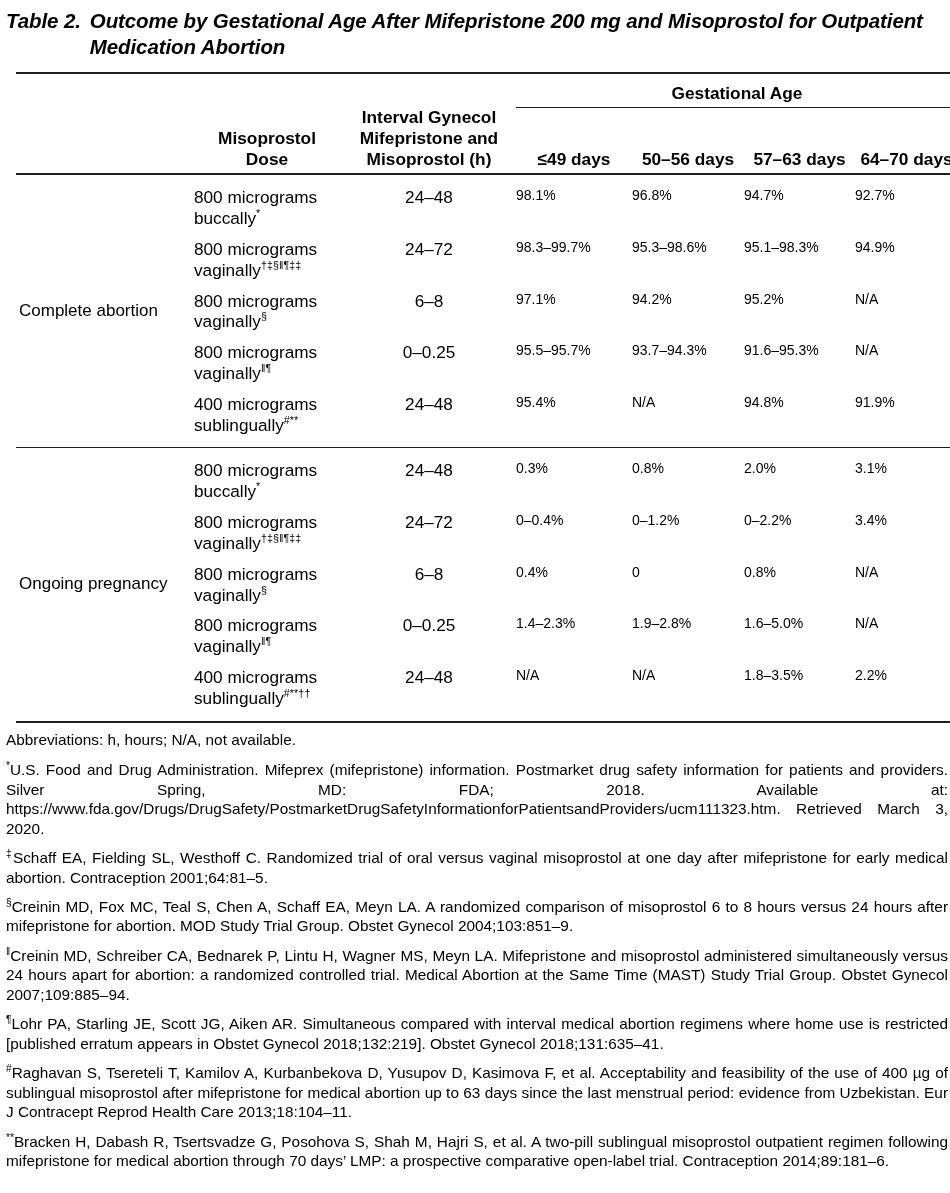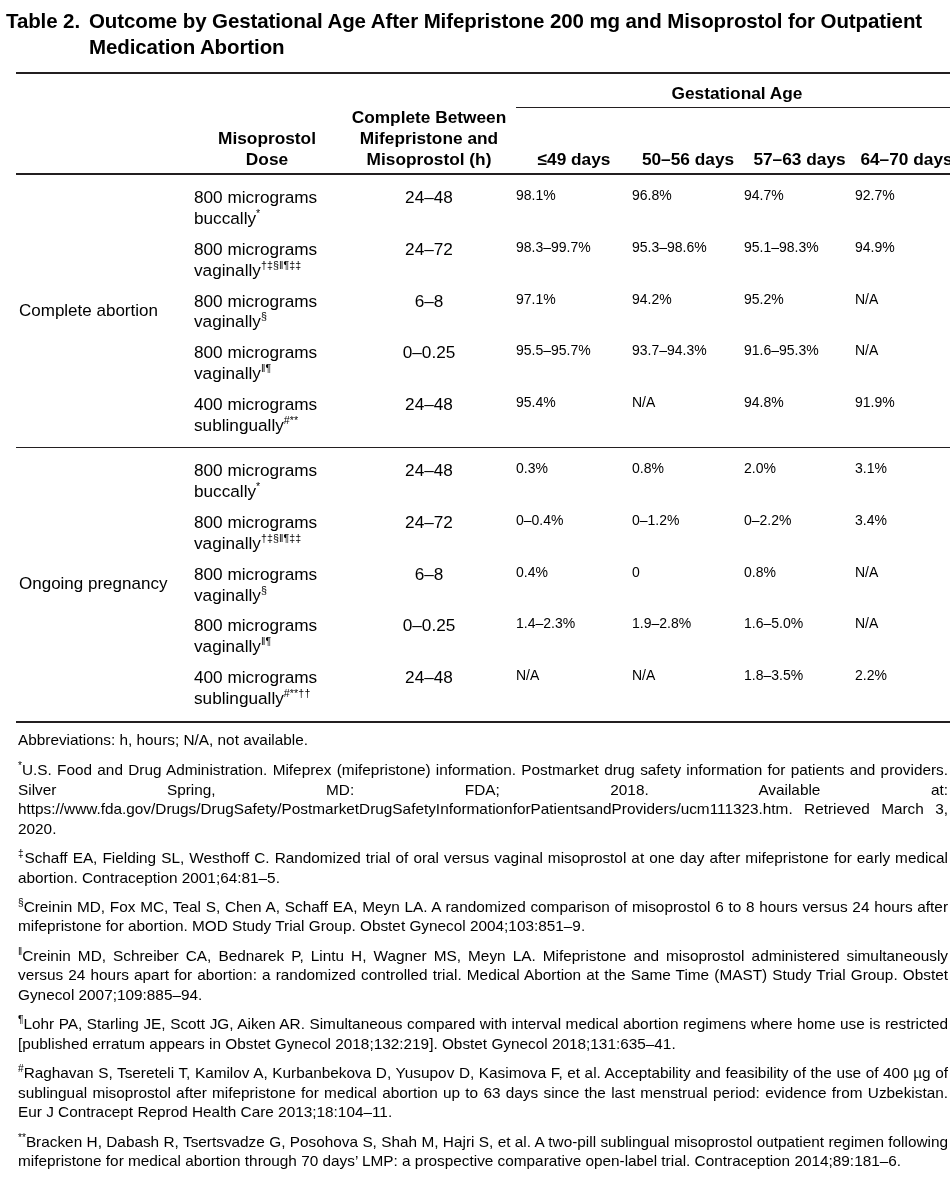--- a/index.html
+++ b/index.html
@@ -23,20 +23,21 @@
 
   
   .title-block {
     display: flex;
     align-items: flex-start;
     font-size: 20.5px;
     line-height: 1.28;
     letter-spacing: -0.1px;
     margin: 0 0 12px 0;
     padding-left: 2px;
+    font-style: italic;
   }
   .title-label {
     font-weight: bold;
     white-space: nowrap;
     padding-right: 9px;
     flex: 0 0 auto;
   }
   .title-text {
     font-weight: 600;
     flex: 1 1 auto;
@@ -144,21 +145,21 @@
   }
 
   
   .footnotes {
     margin: 7px 2px 0 2px;
     width: 942px;
   }
   .fn {
     font-size: 15.35px;
     line-height: 1.27;
-    margin: 0 0 10px 12px;
+    margin: 0 0 10px 0;
     text-align: justify;
     text-justify: inter-word;
     hyphens: none;
   }
   .fn:last-child { margin-bottom: 0; }
   .fn.abbrev {
     text-align: left;
     margin-bottom: 11px;
   }
   .fn sup.fmark {
@@ -202,21 +203,21 @@
         </tr>
         <tr>
           <td></td>
           <td></td>
           <td></td>
           <td class="span-underline" colspan="4"></td>
         </tr>
         <tr>
           <td></td>
           <td class="hdr"><span>Misoprostol</span><br><span>Dose</span></td>
-          <td class="hdr"><span>Complete Between</span><br><span>Mifepristone and</span><br><span>Misoprostol (h)</span></td>
+          <td class="hdr"><span>Interval Gynecol</span><br><span>Mifepristone and</span><br><span>Misoprostol (h)</span></td>
           <td class="hdr-gest">≤49 days</td>
           <td class="hdr-gest">50–56 days</td>
           <td class="hdr-gest">57–63 days</td>
           <td class="hdr-gest">64–70 days</td>
         </tr>
         <tr class="rule-head">
           <td colspan="7"></td>
         </tr>
         <tr class="spacer-xs">
           <td colspan="7"></td>

